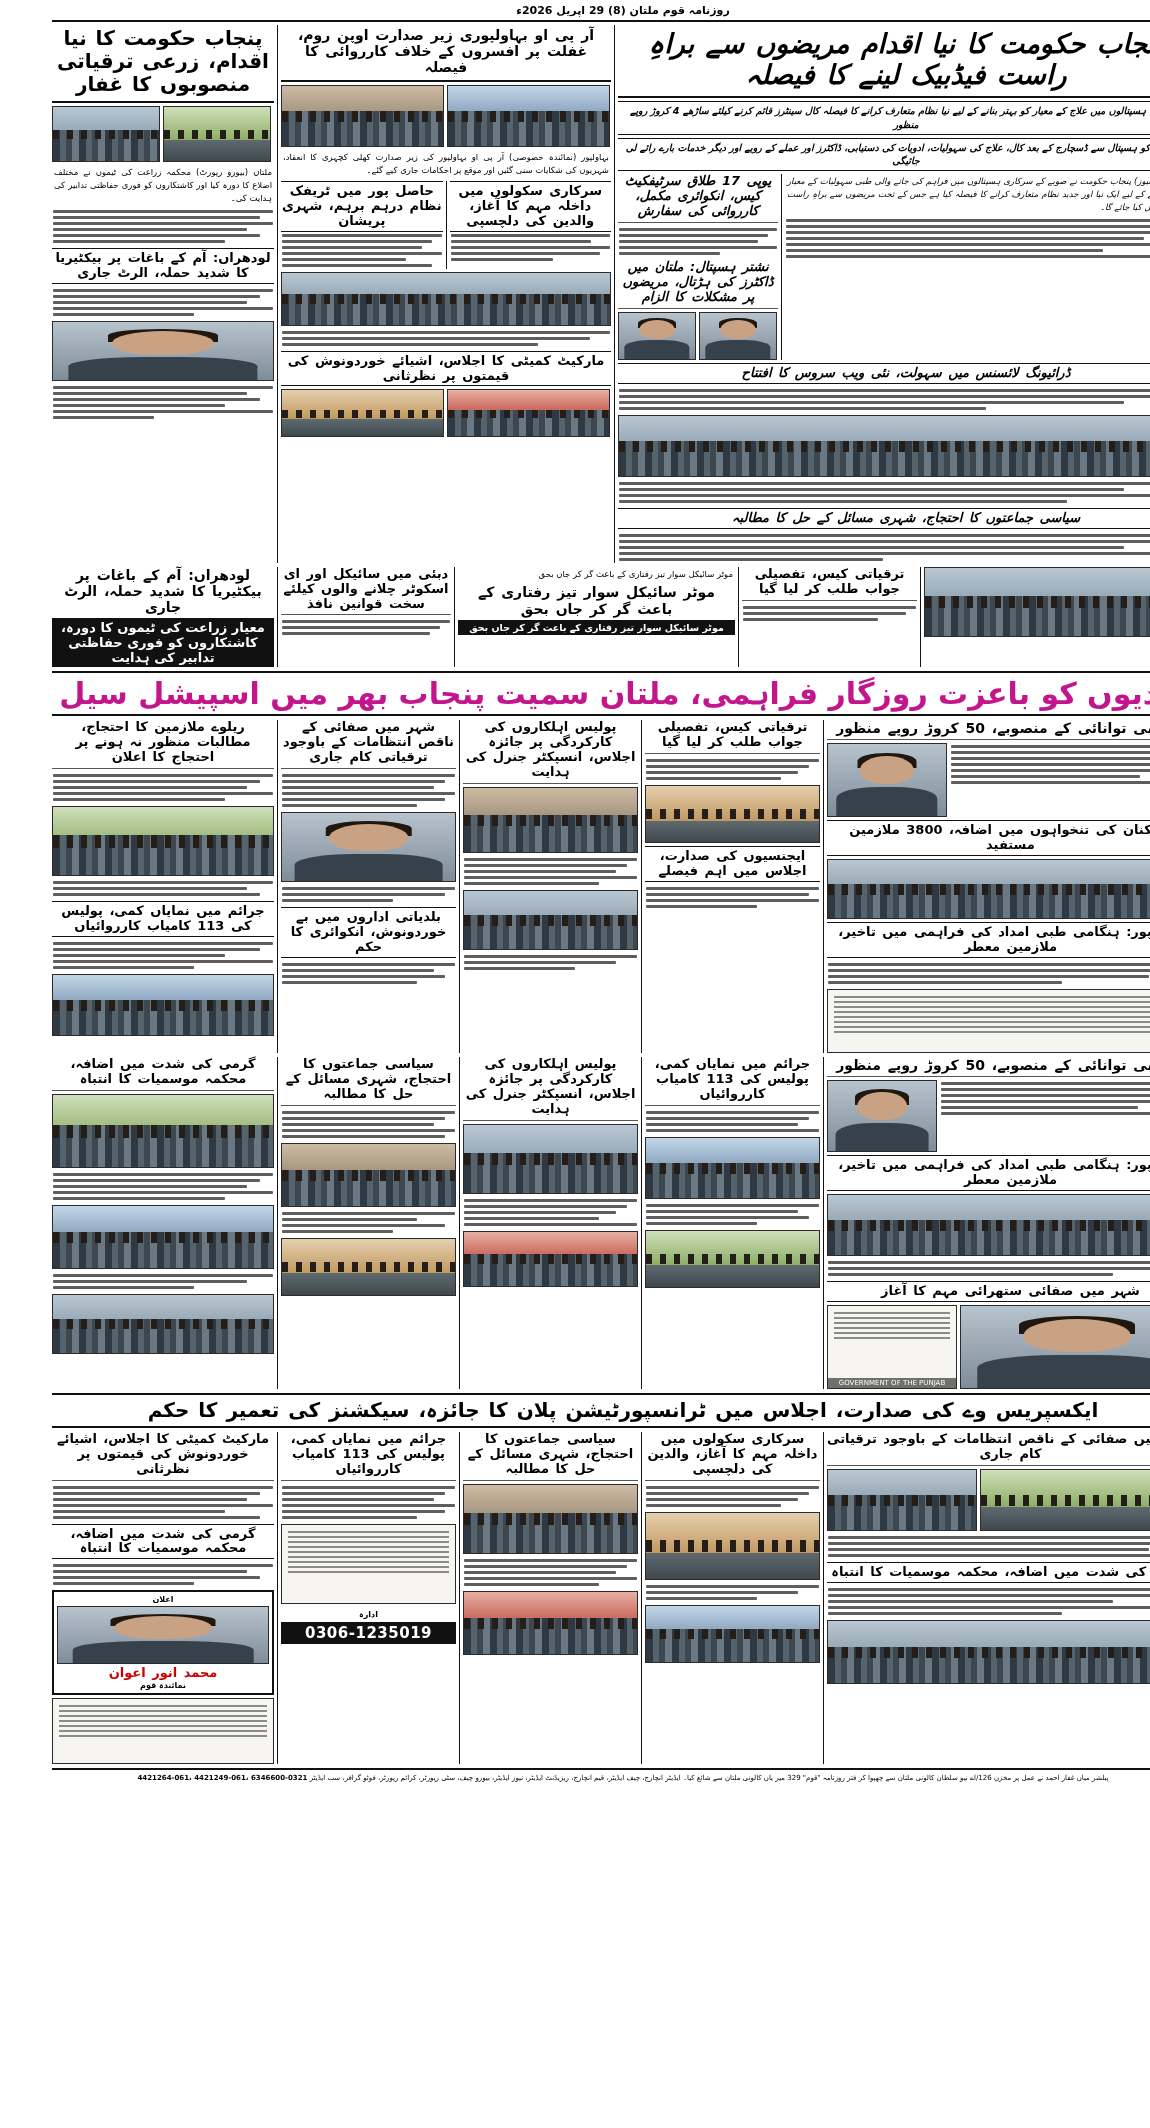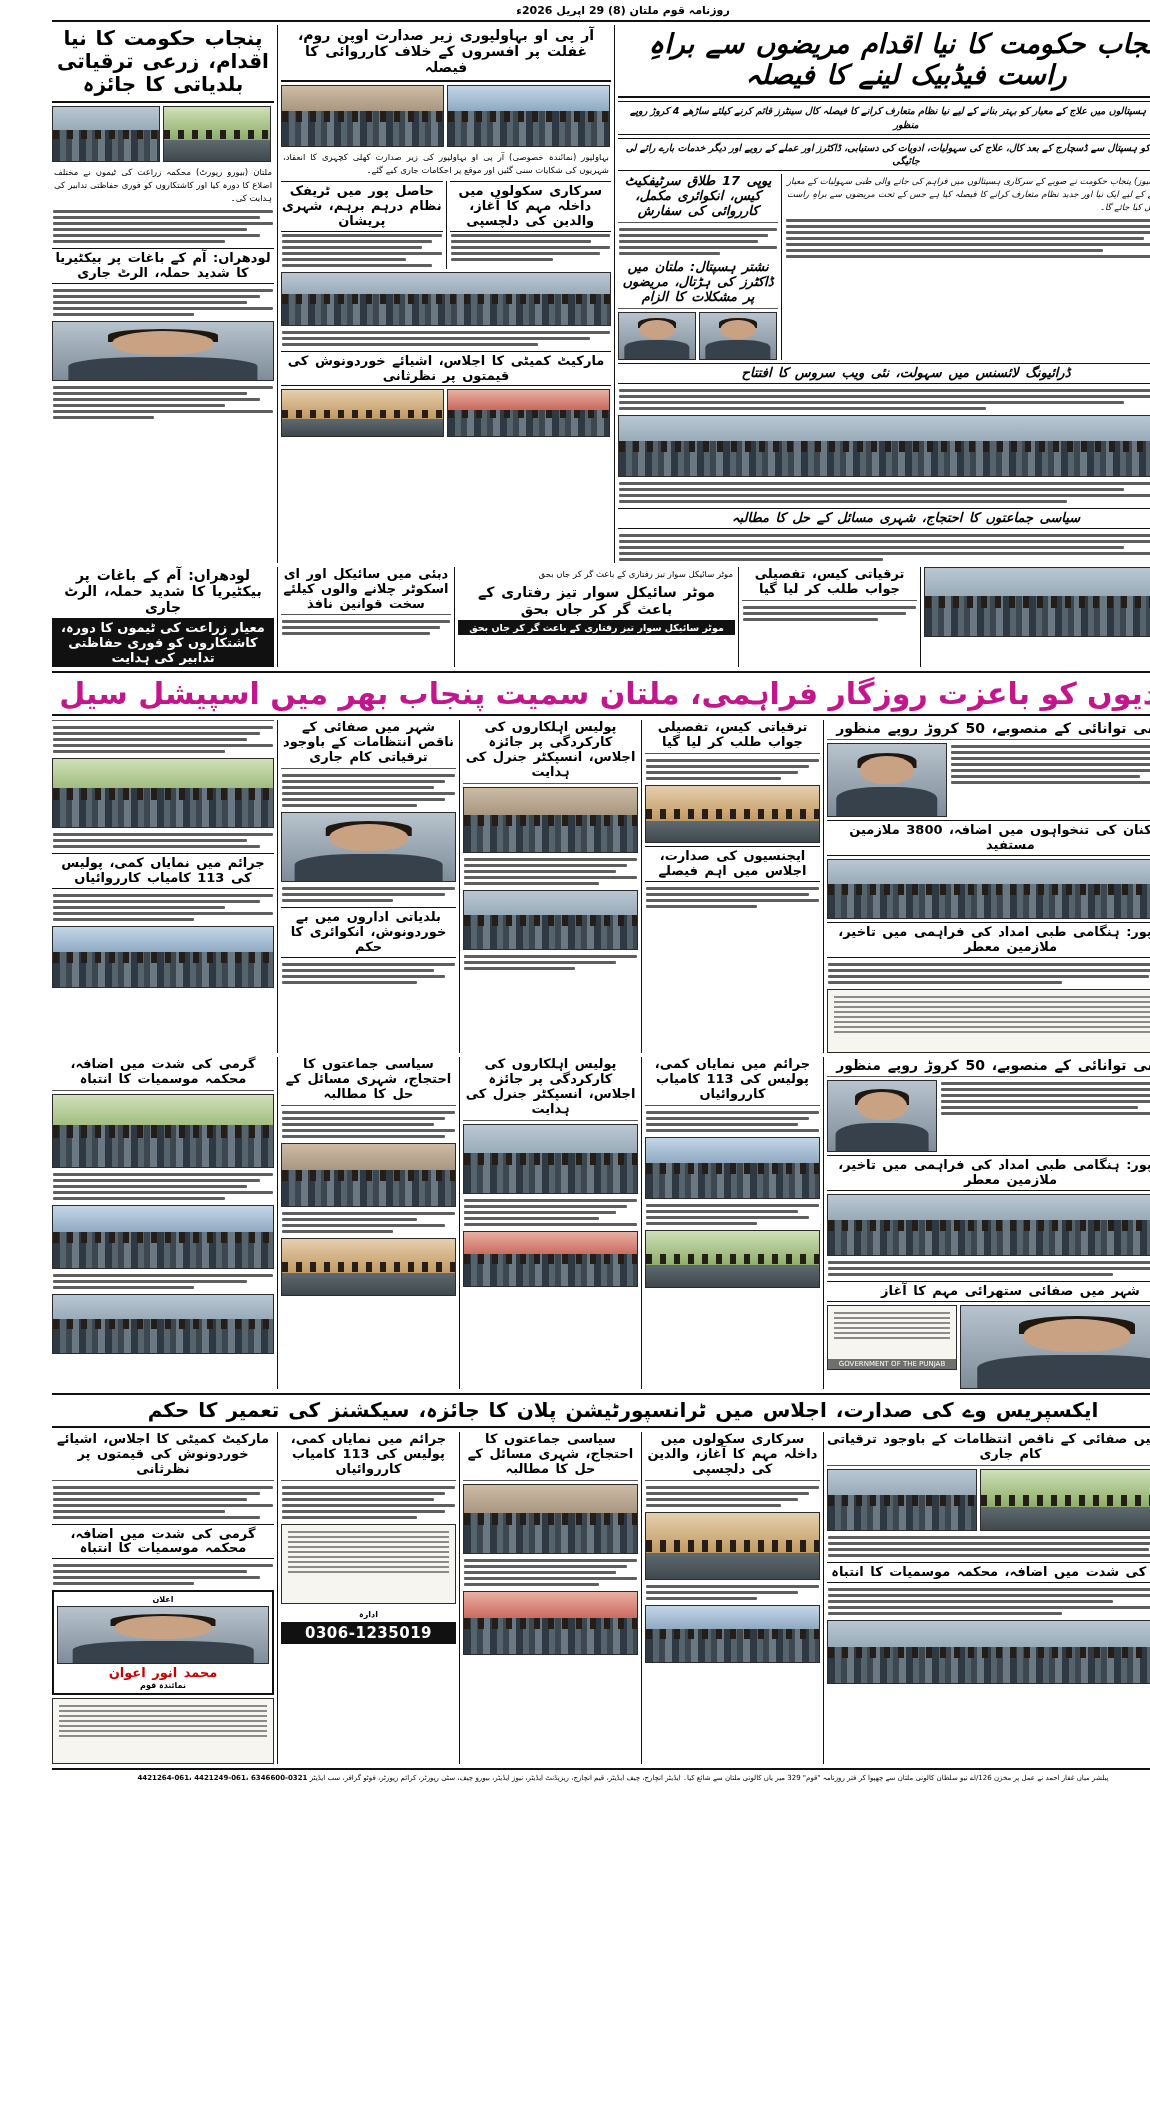--- a/index.html
+++ b/index.html
@@ -114,21 +114,21 @@
 <div class="page">
 
   <div class="masthead">
     <span>روزنامہ قوم ملتان (8) 29 اپریل 2026ء</span>
   </div>
   <div class="rule"></div>
 
   <div class="row" style="margin-top:3px;">
 
     <div class="col" style="width:222px;">
-      <div class="hl hl-xl" style="padding:2px 0;">پنجاب حکومت کا نیا اقدام، زرعی ترقیاتی بلدیاتی کا جائزہ</div>
+      <div class="hl hl-xl" style="padding:2px 0;">پنجاب حکومت کا نیا اقدام، زرعی ترقیاتی منصوبوں کا غفار</div>
       <div class="rule"></div>
       <div class="row" style="gap:3px;">
         <div class="photo" style="width:108px;height:56px;">
           <div class="sky"></div>
             <div class="crowd"></div>
             <div class="heads"></div>
         </div>
         <div class="photo green" style="width:108px;height:56px;">
           <div class="sky"></div>
             <div class="ground"></div>
@@ -356,20 +356,21 @@
     </div>
   </div>
 
   <div class="banner-magenta" style="margin-top:4px;">
     <span>قیدیوں کو باعزت روزگار فراہمی، ملتان سمیت پنجاب بھر میں اسپیشل سیل قائم</span>
   </div>
 
   <div class="row" style="margin-top:4px;">
 
     <div class="col" style="width:222px;">
+      <div class="hl hl-m">ریلوے ملازمین کا احتجاج، مطالبات منظور نہ ہونے پر احتجاج کا اعلان</div>
       <div class="rule-thin"></div>
       <div class="body-lines">
         <i class="s1"></i>
           <i class="s2"></i>
           <i class="s3"></i>
           <i class="s1"></i>
           <i class="s4"></i>
       </div>
       <div class="photo green" style="width:100%;height:70px;">
         <div class="sky"></div>
@@ -682,21 +683,21 @@
           <div class="crowd"></div>
           <div class="heads"></div>
       </div>
       <div class="body-lines">
         <i class="s1"></i>
           <i class="s2"></i>
           <i class="s4"></i>
       </div>
       <div class="hl hl-m" style="border-top:1px solid #111;border-bottom:1px solid #111;padding:2px 0;">شہر میں صفائی ستھرائی مہم کا آغاز</div>
       <div class="row" style="gap:3px;">
-        <div class="photo doc" style="width:130px;height:65px;">
+        <div class="photo doc" style="width:130px;height:84px;">
           <div class="sky"></div>
           <div class="doclines">
               <i></i>
               <i></i>
               <i></i>
               <i></i>
               <i></i>
               <i></i>
             </div>
           <div class="caption">GOVERNMENT OF THE PUNJAB</div>

